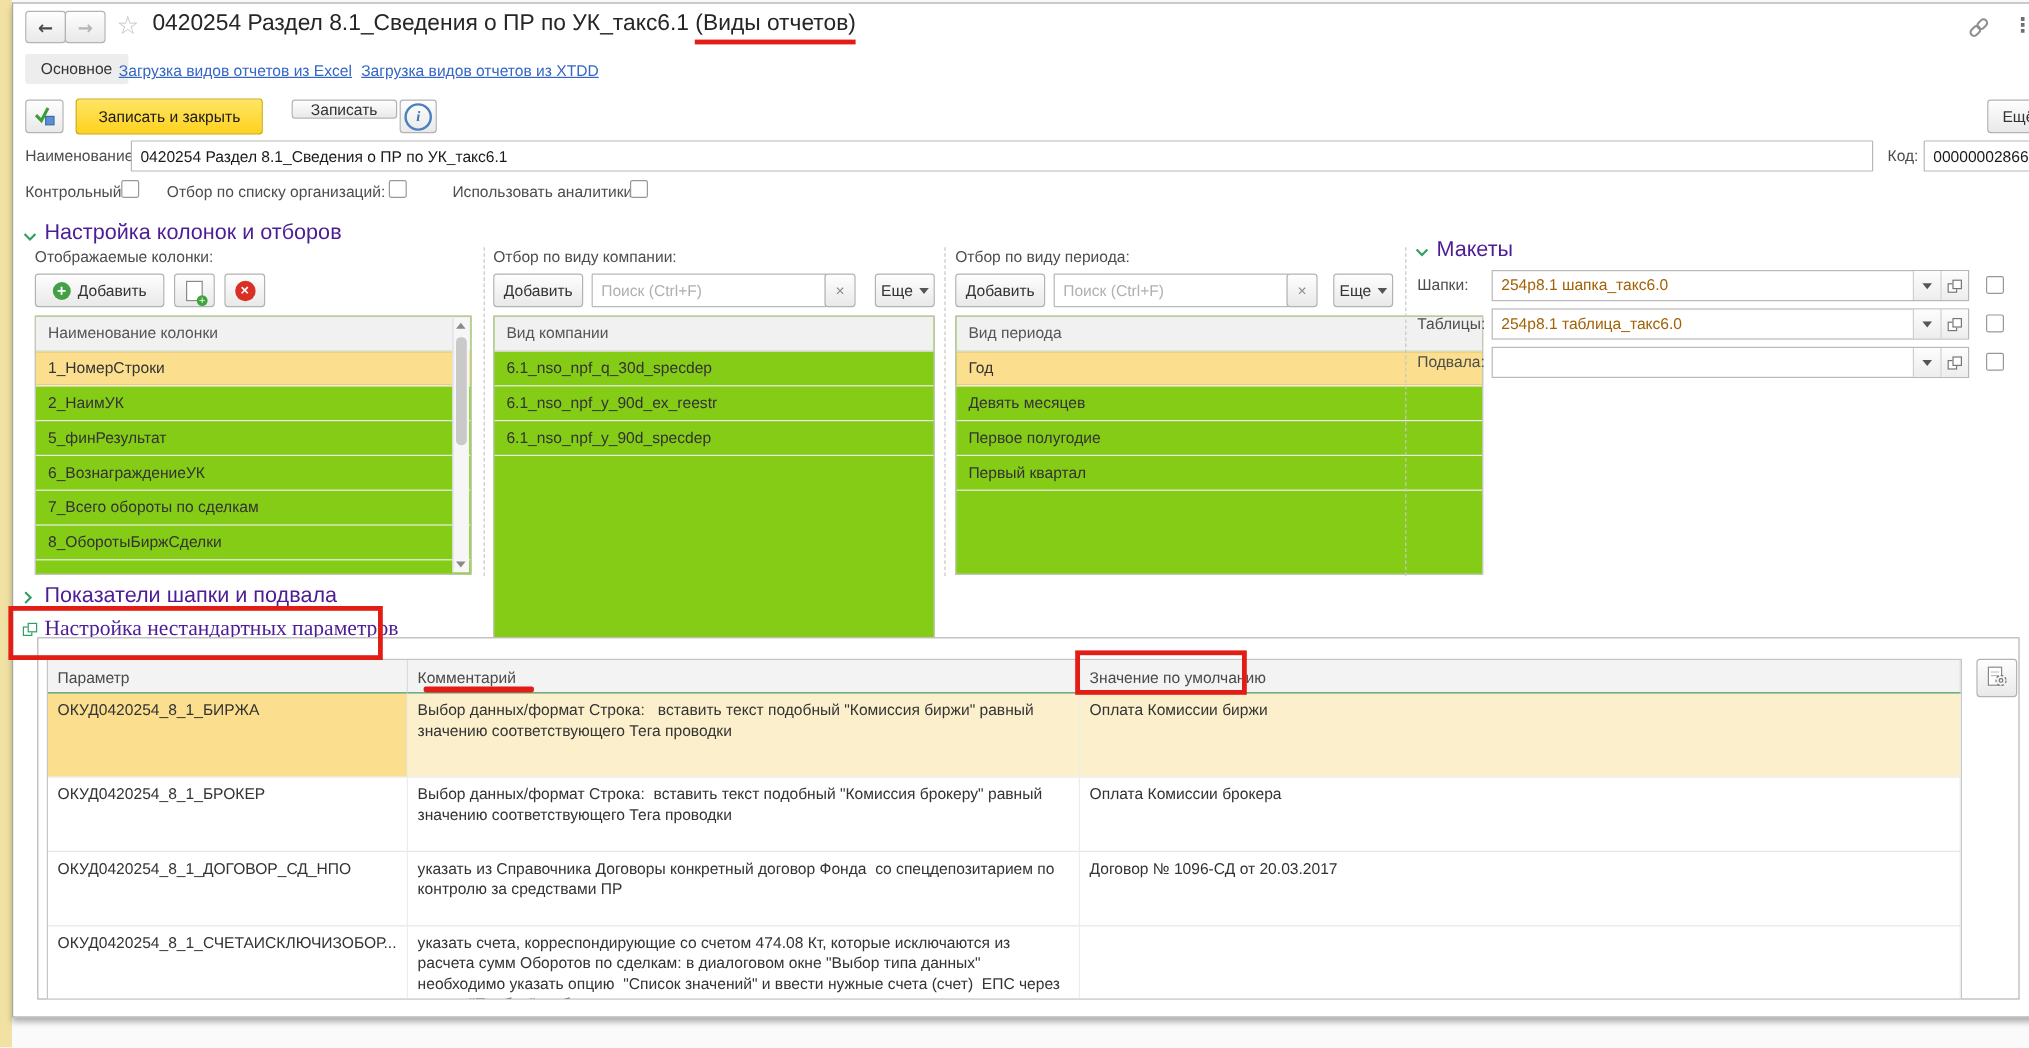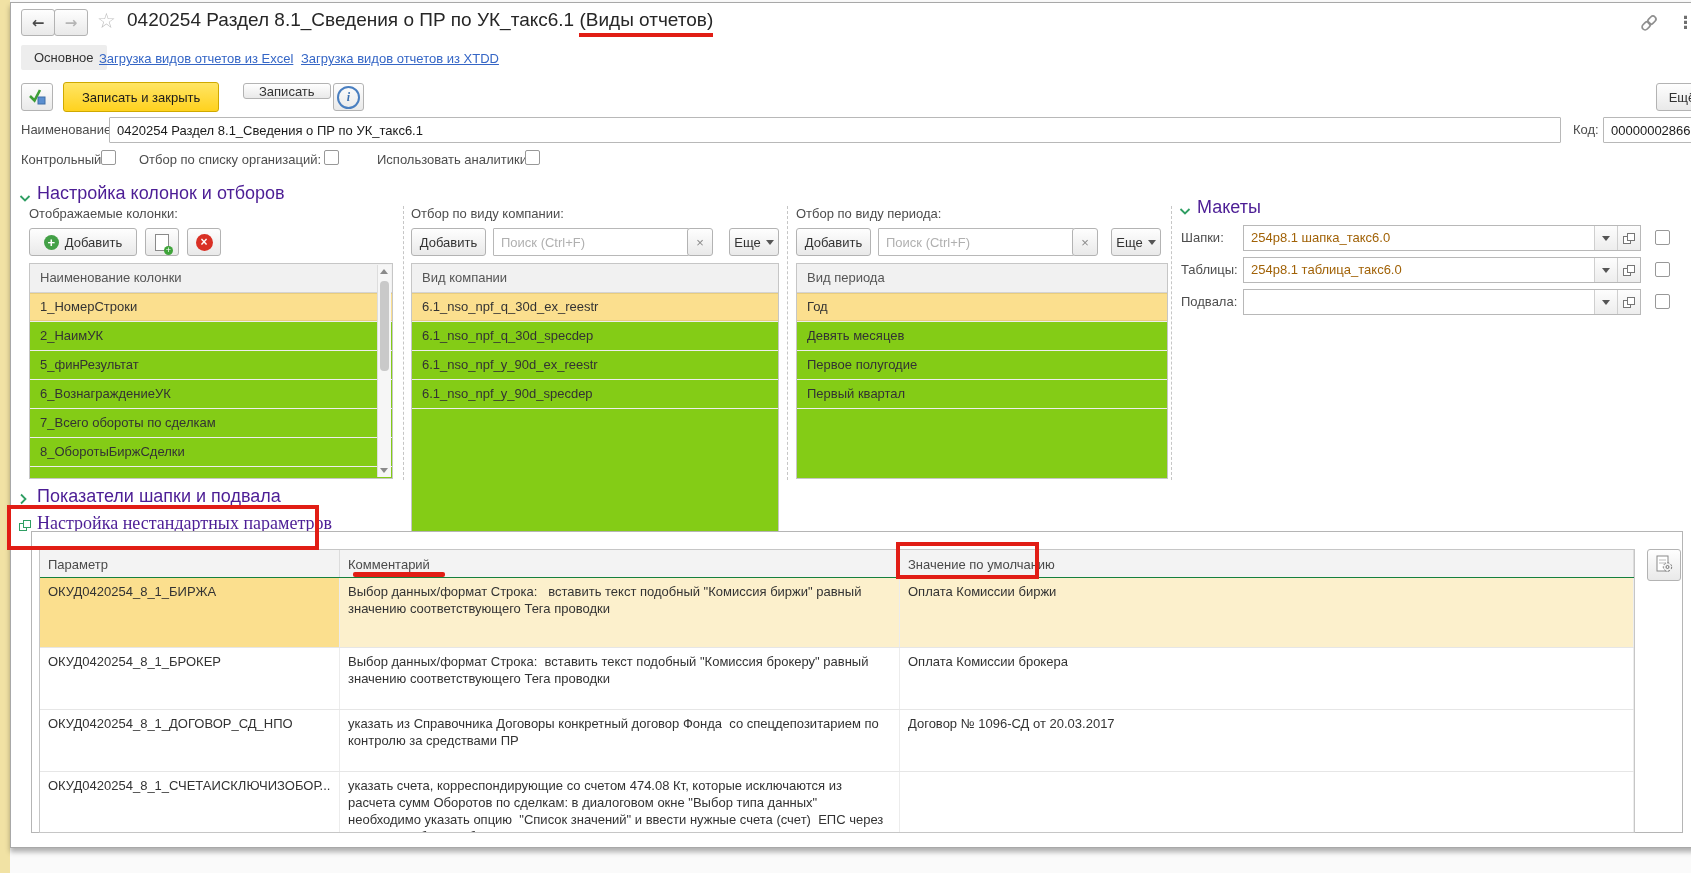--- a/index.html
+++ b/index.html
@@ -179,38 +179,37 @@
     <div class="abs lbl" style="left:400px;top:203px;">Отбор по виду компании:</div>
     <div class="abs btn" style="left:400px;top:225px;width:75px;height:28px;">Добавить</div>
     <input class="abs fld" style="left: 482px; top: 225px; width: 196px; height: 28px;" placeholder="Поиск (Ctrl+F)">
     <div class="abs btn" style="left:677px;top:225px;width:26px;height:28px;margin-left:-1px;color:#8a8a8a;">×</div>
     <div class="abs btn" style="left:718px;top:225px;width:50px;height:28px;gap:5px;">
       <span>Еще</span>
       <span class="tri-down" style="border-top-color:#555;"></span>
     </div>
     <div class="abs list" style="left:400px;top:260px;width:368px;height:280px;">
       <div class="lhead">Вид компании</div>
-      <div class="lrow sel">6.1_nso_npf_q_30d_ex_reestr</div>
       <div class="lrow">6.1_nso_npf_q_30d_specdep</div>
       <div class="lrow">6.1_nso_npf_y_90d_ex_reestr</div>
       <div class="lrow">6.1_nso_npf_y_90d_specdep</div>
     </div>
 
     <div class="abs dash" style="left:776px;top:203px;height:274px;"></div>
 
     
     <div class="abs lbl" style="left:785px;top:203px;">Отбор по виду периода:</div>
     <div class="abs btn" style="left:785px;top:225px;width:75px;height:28px;">Добавить</div>
     <input class="abs fld" style="left: 867px; top: 225px; width: 196px; height: 28px;" placeholder="Поиск (Ctrl+F)">
     <div class="abs btn" style="left:1062px;top:225px;width:26px;height:28px;margin-left:-1px;color:#8a8a8a;">×</div>
     <div class="abs btn" style="left:1100px;top:225px;width:50px;height:28px;gap:5px;">
       <span>Еще</span>
       <span class="tri-down" style="border-top-color:#555;"></span>
     </div>
-    <div class="abs list" style="left:785px;top:260px;width:372px;height:216px;">
+    <div class="abs list" style="left:785px;top:260px;width:440px;height:216px;">
       <div class="lhead">Вид периода</div>
       <div class="lrow sel">Год</div>
       <div class="lrow">Девять месяцев</div>
       <div class="lrow">Первое полугодие</div>
       <div class="lrow">Первый квартал</div>
     </div>
 
     <div class="abs dash" style="left:1160px;top:203px;height:274px;"></div>
 
     

